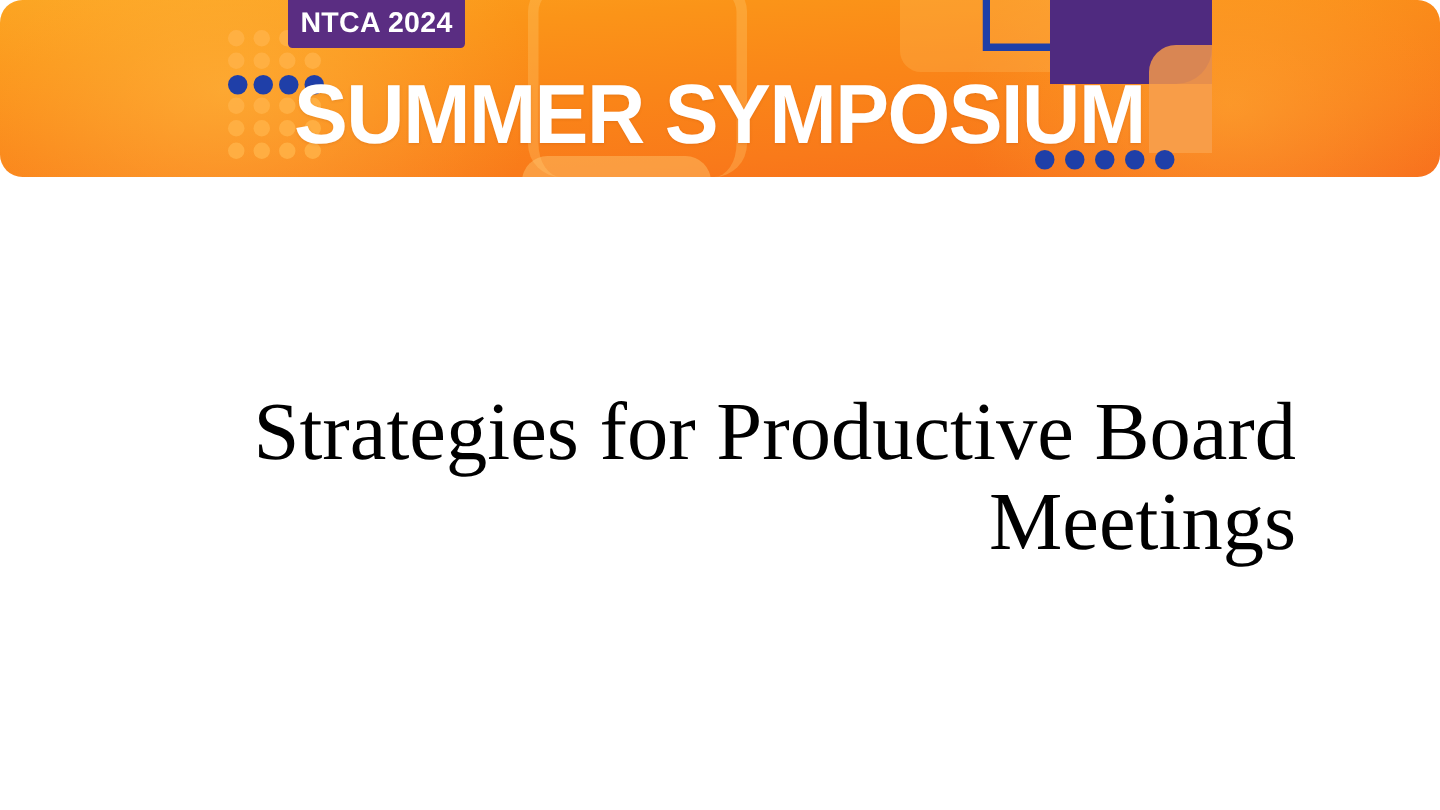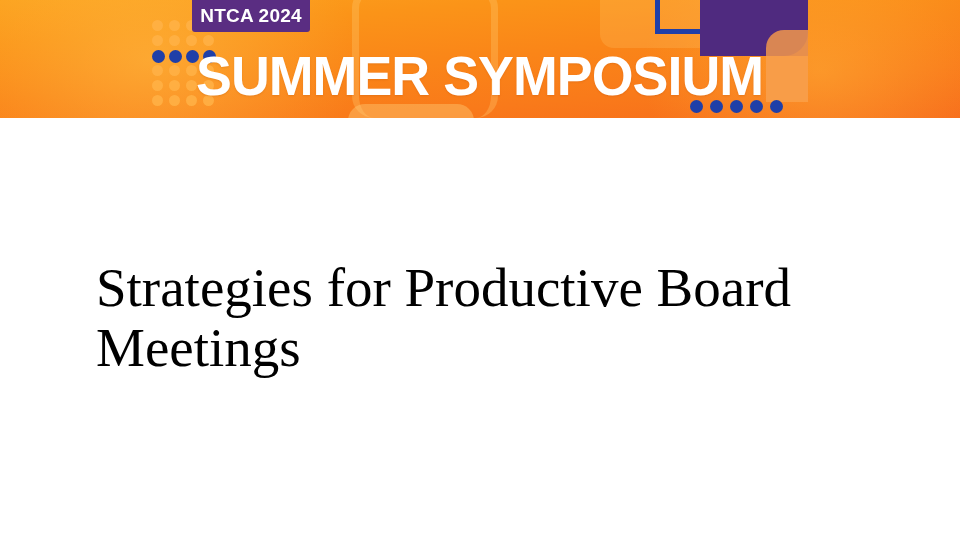--- a/index.html
+++ b/index.html
@@ -18,20 +18,21 @@
     background:#ffffff;
   }
 
   
   #banner {
     position:absolute;
     left:0; top:0;
     width:960px; height:118px;
     overflow:hidden;
     background:linear-gradient(175deg, #FCA21E 0%, #FB9418 22%, #FA8518 50%, #F97A1A 74%, #F76B1B 100%);
+    border-radius:15px;
   }
 
   
   .glow {
     position:absolute;
     pointer-events:none;
   }
   #glow-left {
     left:-60px; top:-90px; width:420px; height:300px;
     background:radial-gradient(ellipse at center, rgba(255,190,70,0.55) 0%, rgba(255,190,70,0) 70%);
@@ -165,21 +166,21 @@
     position:absolute;
     left:0; top:118px;
     width:960px; height:422px;
     background:#ffffff;
   }
 
   #slide-title {
     position:absolute;
     left:96px; top:140px;
     width:768px;
-    text-align:left;
+    text-align:right;
     font-family:"Liberation Serif", "DejaVu Serif", serif;
     font-weight:normal;
     font-size:55px;
     line-height:60px;
     color:#000000;
   }
 </style>
 </head>
 <body>
 

